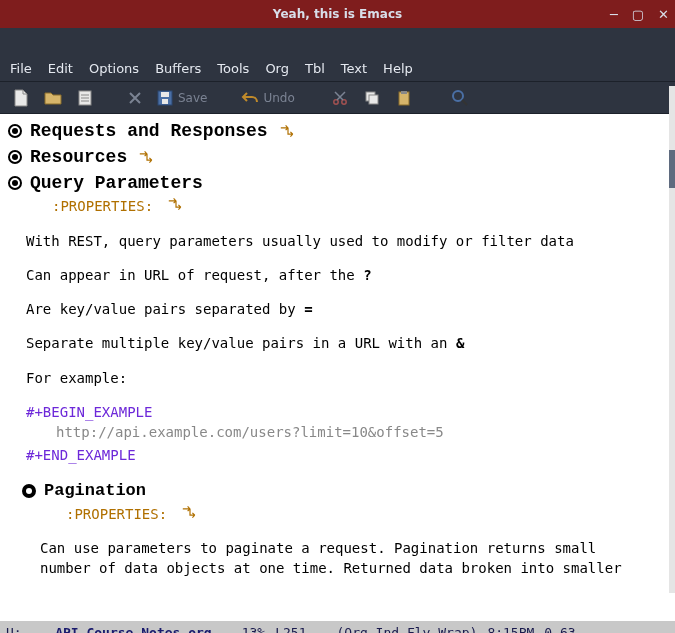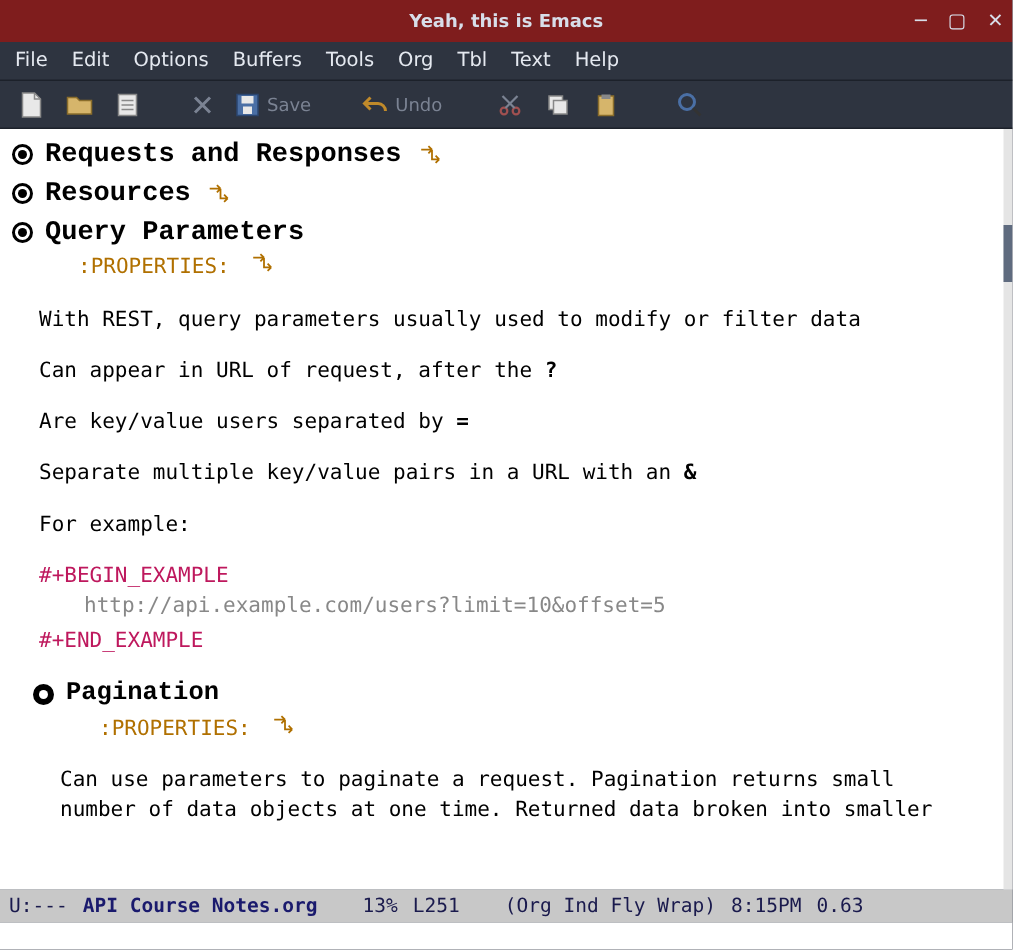--- a/index.html
+++ b/index.html
@@ -37,20 +37,21 @@
   .menubar {
     height: 26px;
     background: #2e3440;
     display: flex;
     align-items: center;
     gap: 16px;
     padding: 0 10px;
     color: #e5e9f0;
     font-size: 13px;
     border-bottom: 1px solid #1c212a;
+    margin-top: 28px;
   }
   .menuitem { cursor: pointer; }
   .toolbar {
     height: 32px;
     background: #2e3440;
     display: flex;
     align-items: center;
     padding: 0 10px;
     gap: 10px;
     border-bottom: 1px solid #1c212a;
@@ -142,21 +143,21 @@
     margin-left: 44px;
   }
   .drawer .kw { color: #b07000; }
   .para {
     margin-left: 18px;
     white-space: pre-wrap;
     margin-top: 14px;
   }
   .para2 { margin-left: 32px; margin-top: 14px; white-space: pre-wrap; }
   .example-kw {
-    color: #be185d;
+    color: #6d28d9;
     margin-left: 18px;
     margin-top: 14px;
   }
   .example-body {
     color: #888888;
     margin-left: 48px;
     margin-top: 0;
   }
   .modeline {
     height: 22px;
@@ -300,21 +301,21 @@
     <span class="kw">:PROPERTIES:</span>
     <span class="fold-arrow">
       <svg viewBox="0 0 20 14">
           <path d="M1 3h9M10 3l-3-3M10 3l-3 3M10 3v8h6M16 11l-3-3M16 11l-3 3" fill="none" stroke="#b07000" stroke-width="1.5"></path>
         </svg>
     </span>
   </div>
 
   <div class="para">With REST, query parameters usually used to modify or filter data</div>
   <div class="para"><span>Can appear in URL of request, after the </span><b>?</b></div>
-  <div class="para"><span>Are key/value users separated by </span><b>=</b></div>
+  <div class="para"><span>Are key/value pairs separated by </span><b>=</b></div>
   <div class="para"><span>Separate multiple key/value pairs in a URL with an </span><b>&amp;</b></div>
   <div class="para">For example:</div>
 
   <div class="example-kw">#+BEGIN_EXAMPLE</div>
   <div class="example-body">http://api.example.com/users?limit=10&amp;offset=5</div>
   <div class="example-kw" style="margin-top:2px">#+END_EXAMPLE</div>
 
   <div style="height:14px"></div>
   <div class="heading sub" style="margin-left:14px">
     <span class="bullet inv"></span>

